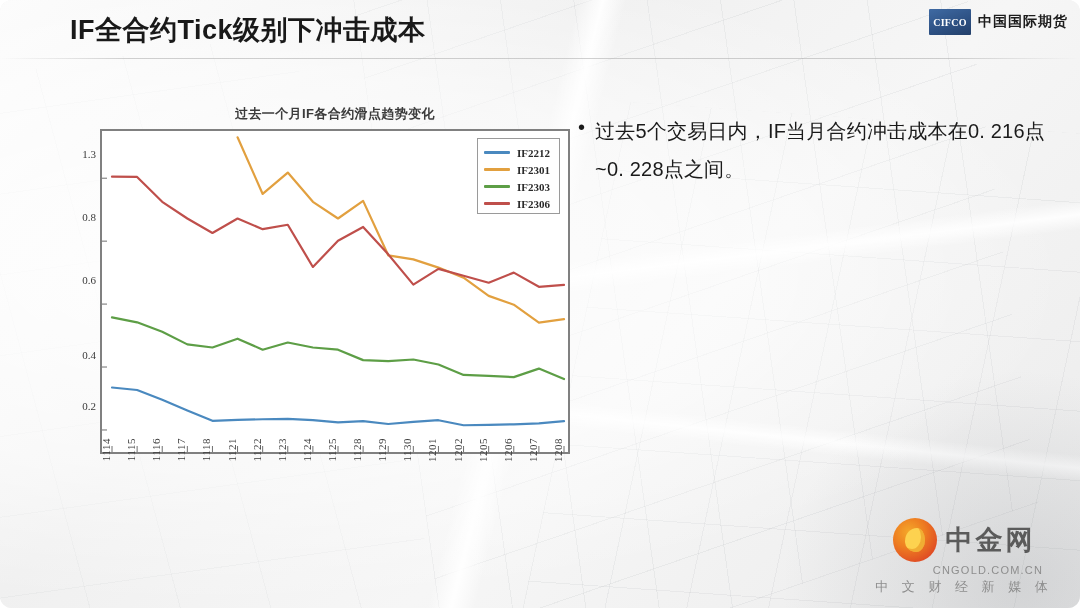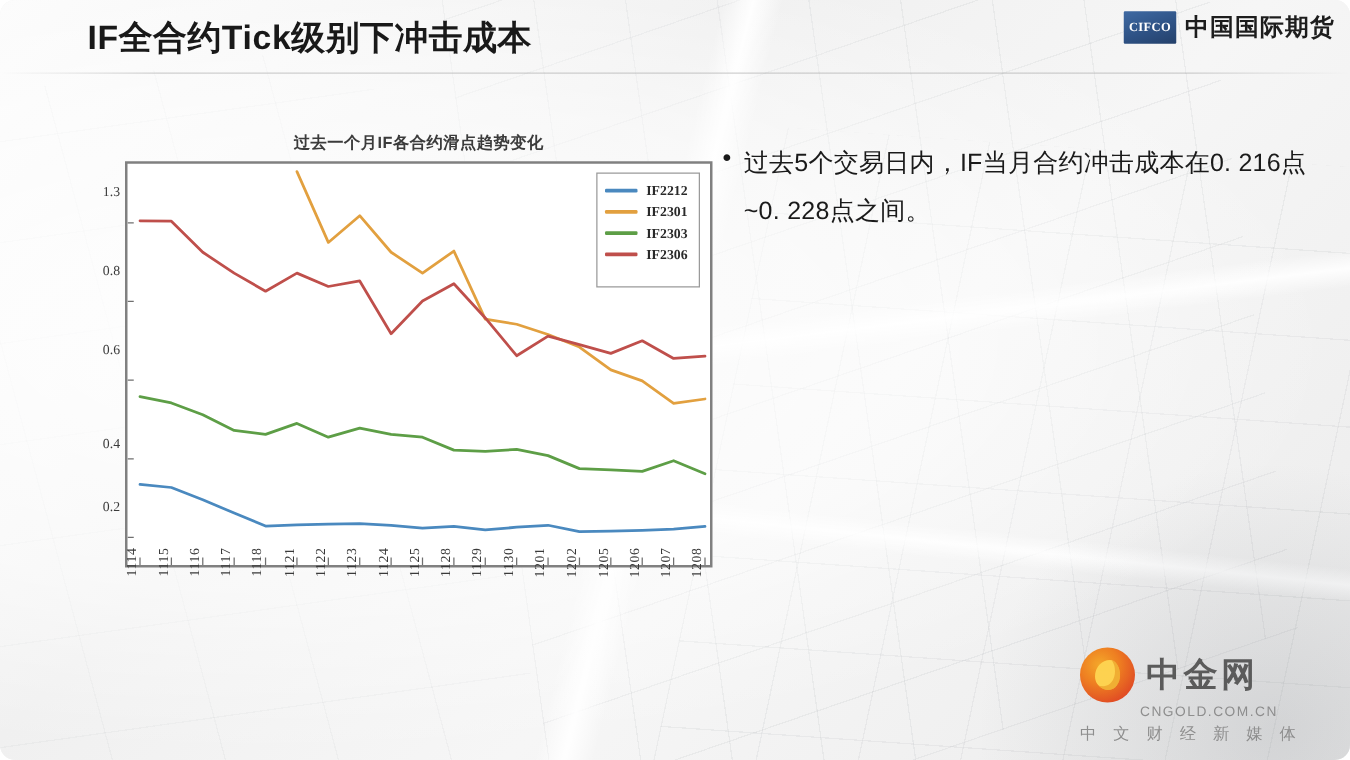--- a/index.html
+++ b/index.html
@@ -90,21 +90,21 @@
     display: flex; align-items: center; justify-content: center;
     border-radius: 1px;
     text-align: right;
   }
   .brand-mark span {
     color: #ffffff; font-size: 10px; font-weight: 700;
     letter-spacing: .3px;
     font-family: "Liberation Serif", "DejaVu Serif", serif;
   }
   .brand-cn {
-    font-size: 19px; font-weight: 700; color: #1d1d1d; letter-spacing: 1px;
+    font-size: 14px; font-weight: 700; color: #1d1d1d; letter-spacing: 1px;
   }
 
   
   .chart-wrap {
     position: absolute; left: 100px; top: 105px; width: 470px; height: 390px;
   }
   .chart-title {
     text-align: center;
     font-size: 13px; font-weight: 700; color: #3b3b3b;
     margin: 0 0 6px 0; letter-spacing: .4px;
@@ -113,21 +113,21 @@
     position: relative;
     width: 470px; height: 325px;
     background: #ffffff;
     border: 2px solid #808080;
   }
   .plot-box svg { display: block; }
   .legend {
     position: absolute; right: 8px; top: 7px;
     background: #ffffff;
     border: 1px solid #9a9a9a;
-    padding: 5px 9px 17px 6px;
+    padding: 5px 9px 1px 6px;
   }
   .legend-row {
     display: flex; align-items: center; gap: 7px;
     height: 17px;
   }
   .legend-swatch { width: 26px; height: 3px; border-radius: 1px; display: block; }
   .legend-label {
     font-size: 11px; color: #2a2a2a; font-weight: 600;
     font-family: "Liberation Serif", "DejaVu Serif", serif;
   }
@@ -162,21 +162,21 @@
   }
   .bullet-text {
     font-size: 20px; line-height: 38px; color: #1a1a1a;
     letter-spacing: .2px;
   }
 
   
   .watermark {
     position: absolute; right: 16px; bottom: 12px;
     width: 200px;
-    display: flex; flex-direction: column; gap: 2px;
+    display: flex; flex-direction: column; align-items: center; gap: 2px;
     opacity: .96;
   }
   .wm-top { display: flex; align-items: center; gap: 9px; }
   .wm-logo {
     width: 44px; height: 44px; border-radius: 50%;
     background: radial-gradient(circle at 36% 32%, #f5a623 0%, #ef7a1a 38%, #d8281f 100%);
     position: relative;
   }
   .wm-logo::after {
     content: "";

